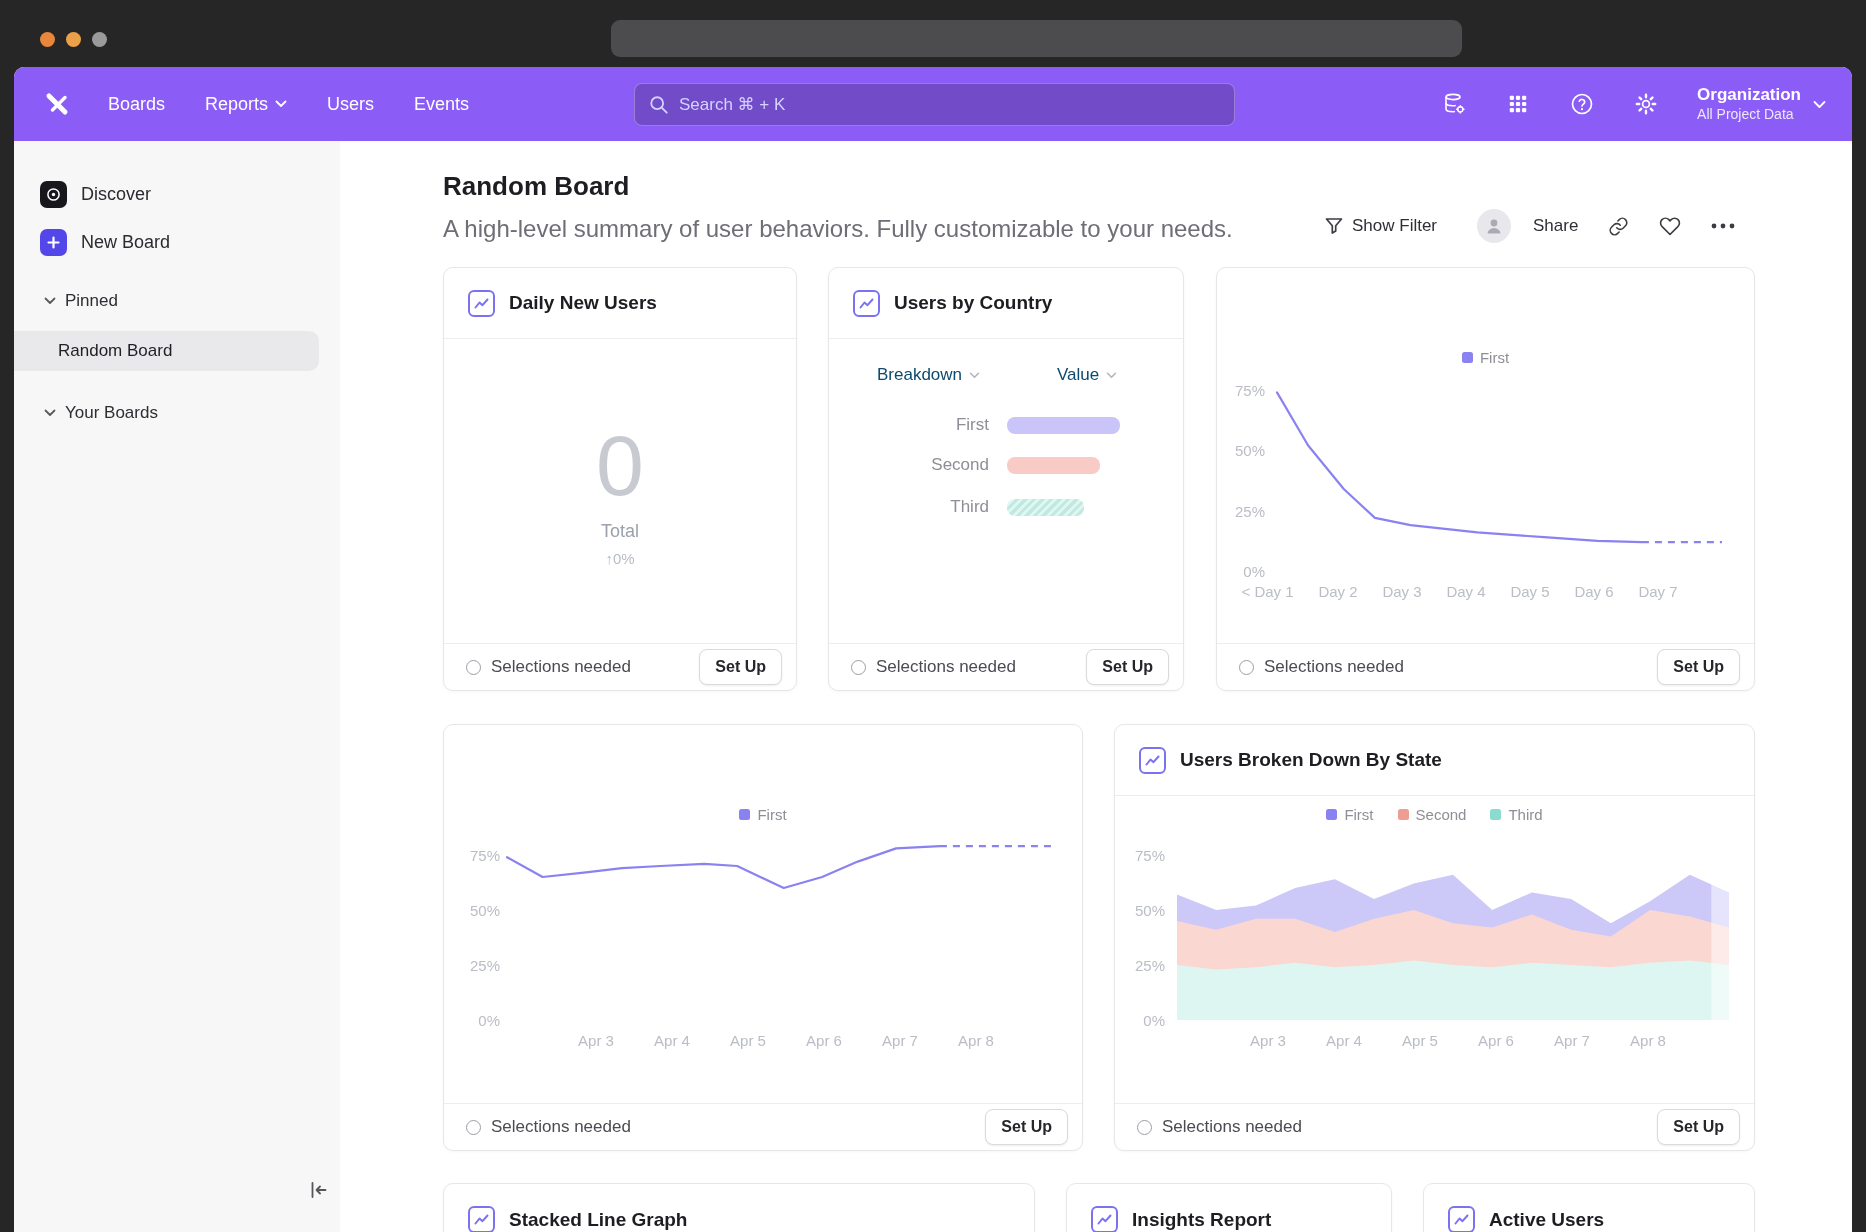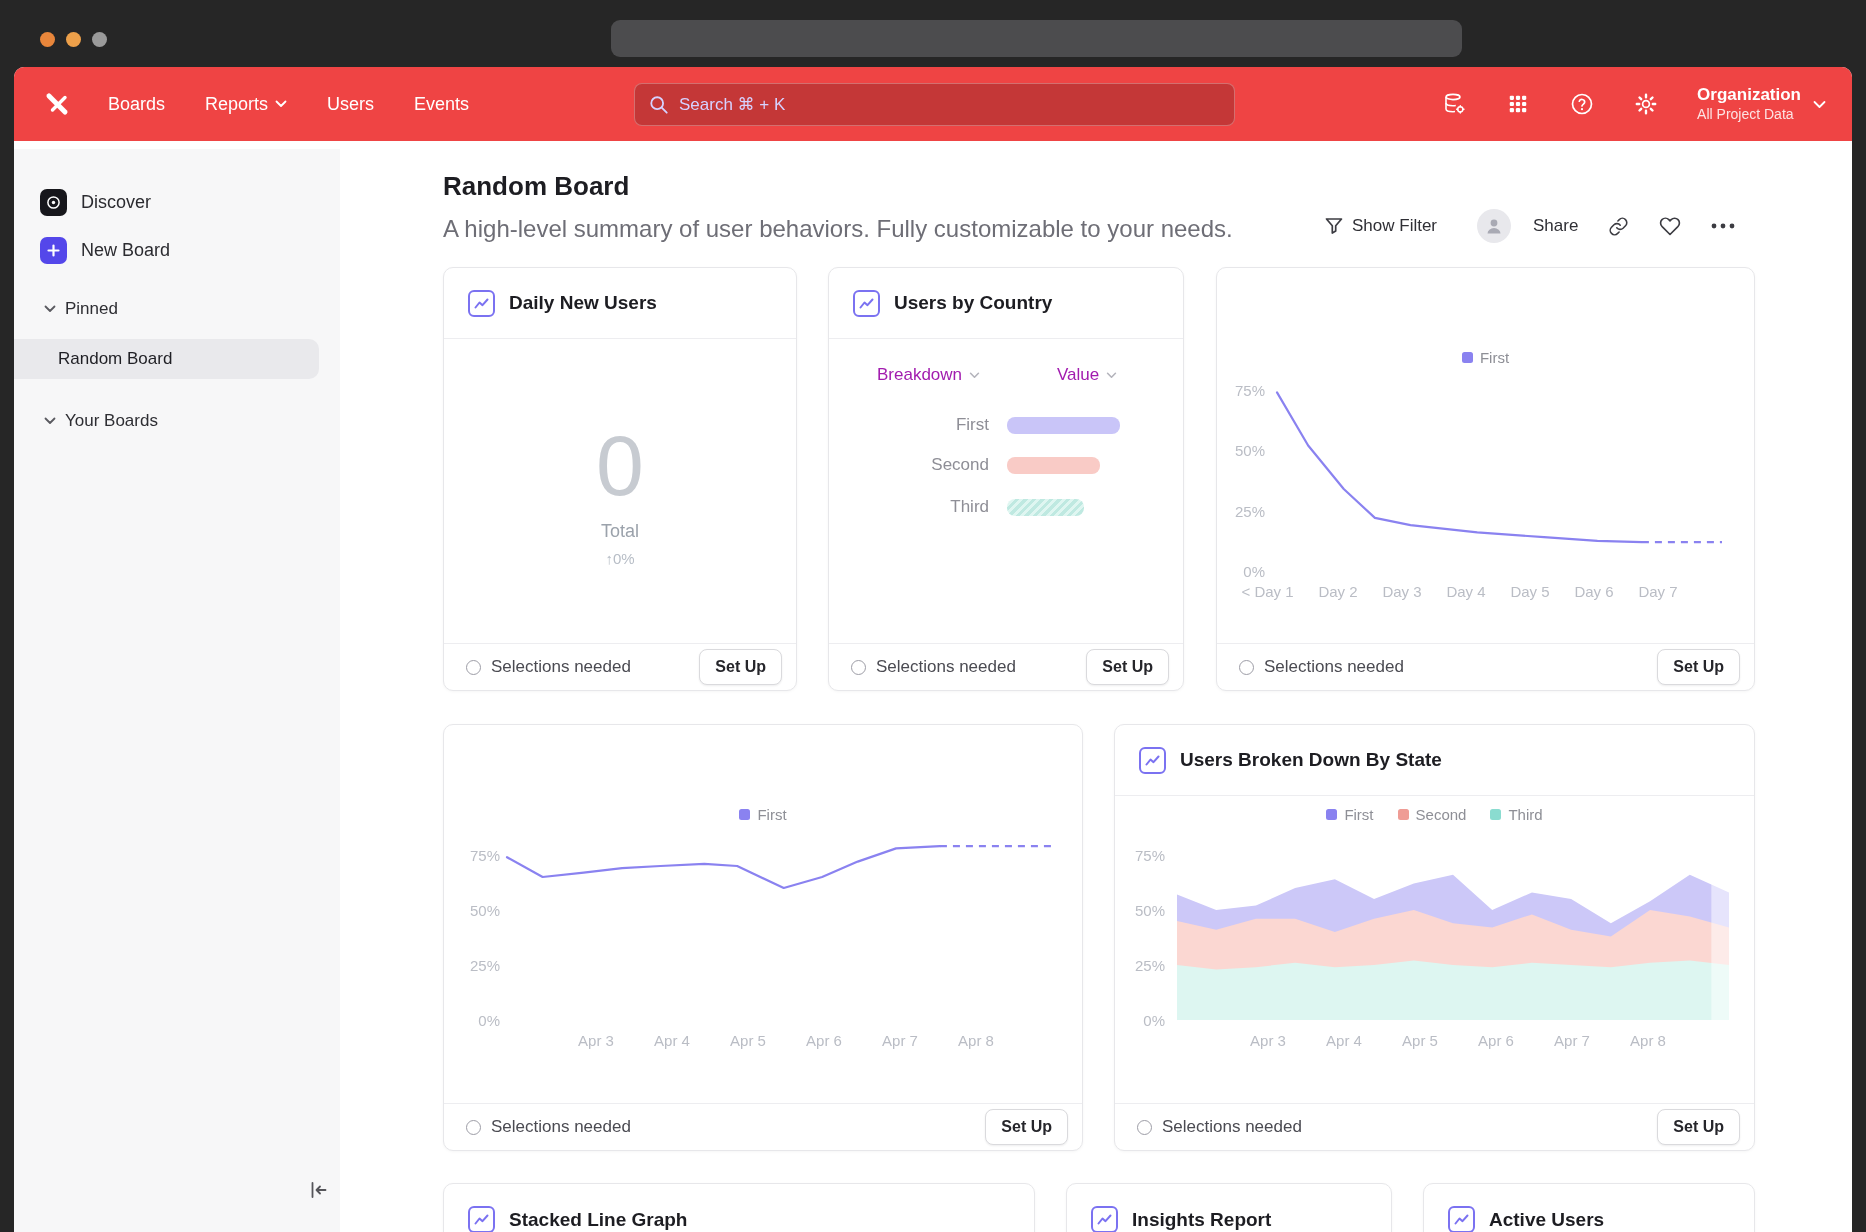--- a/index.html
+++ b/index.html
@@ -16,39 +16,39 @@
   .tl-1 { left:40px;  background:#e8863b; }
   .tl-2 { left:66px;  background:#eda04a; }
   .tl-3 { left:92px;  background:#9a9a9a; }
   .urlbar { position:absolute; left:611px; top:20px; width:851px; height:37px; background:#4c4c4e; border-radius:9px; }
 
   
   .window { position:absolute; left:14px; top:67px; right:14px; bottom:0;
     background:#fff; border-radius:10px 10px 0 0; overflow:hidden; }
 
   
-  .navbar { position:absolute; left:0; top:0; width:100%; height:74px; background:#ef4444; }
+  .navbar { position:absolute; left:0; top:0; width:100%; height:74px; background:#8b5cf6; }
   .logo { position:absolute; left:28px; top:22px; width:30px; height:30px; display:flex; align-items:center; justify-content:center; cursor:pointer; }
   .nav-items { position:absolute; left:94px; top:0; height:74px; display:flex; align-items:center; gap:40px; }
   .nav-item { color:#fff; font-size:18px; font-weight:500; cursor:pointer; display:flex; align-items:center; gap:7px; text-decoration:none; }
   .search { position:absolute; left:620px; top:16px; width:601px; height:43px;
     background:rgba(0,0,0,.18); border:1px solid rgba(255,255,255,.28); border-radius:8px;
     display:flex; align-items:center; padding:0 14px; gap:10px; }
   .search input { flex:1; background:transparent; border:none; outline:none; color:#fff; font-size:17px; font-family:inherit; }
   .search input::placeholder { color:#d6d2ff; }
   .nav-right { position:absolute; right:26px; top:0; height:74px; display:flex; align-items:center; gap:38px; }
   .nav-icon { width:26px; height:26px; display:flex; align-items:center; justify-content:center; cursor:pointer; }
   .org { display:flex; flex-direction:column; line-height:1.2; cursor:pointer; }
   .org-name { color:#fff; font-size:17px; font-weight:700; }
   .org-sub { color:rgba(255,255,255,.85); font-size:14px; }
   .org-chevron { margin-left:-26px; cursor:pointer; }
 
   
   .sidebar { position:absolute; left:0; top:74px; width:355px; bottom:0;
-    background:#f7f7f8; border-right:1px solid #ebebee;margin-top:8px; }
+    background:#f7f7f8; border-right:1px solid #ebebee; }
   .sb-row { position:absolute; left:26px; display:flex; align-items:center; gap:14px; cursor:pointer; }
   .tile { width:27px; height:27px; border-radius:7px; display:flex; align-items:center; justify-content:center; }
   .tile.dark { background:#17171c; }
   .tile.purple { background:#5447ea; }
   .sb-label { font-size:18px; font-weight:500; color:#2b2b30; }
   .sb-section { position:absolute; left:30px; display:flex; align-items:center; gap:9px; cursor:pointer; }
   .sb-section-label { font-size:17px; font-weight:500; color:#2e2e33; }
   .sb-item { position:absolute; left:0; width:305px; height:40px; line-height:40px;
     border-radius:0 10px 10px 0; font-size:17px; font-weight:500; color:#1f1f24;
     padding-left:44px; cursor:pointer; }
@@ -87,21 +87,21 @@
     box-shadow:0 1px 2px rgba(27,27,35,.08); cursor:pointer; }
 
   
   .metric-body { display:flex; flex-direction:column; align-items:center; justify-content:center; }
   .metric-zero { font-size:86px; color:#c7cbd1; }
   .metric-caption { font-size:18px; color:#9ba2ab; margin-top:6px; }
   .metric-delta { font-size:15px; color:#b7bdc6; margin-top:8px; }
 
   
   .dd { position:absolute; top:26px; display:flex; align-items:center; gap:7px;
-    font-size:17px; color:#a21caf; cursor:pointer; }
+    font-size:17px; color:#0c4a6e; cursor:pointer; }
   .country-row { position:absolute; left:0; right:0; height:17px; }
   .country-label { position:absolute; left:20px; width:140px; text-align:right;
     font-size:17px; color:#8e8e96; top:-2px; }
   .country-bar { position:absolute; left:178px; top:0; height:17px; border-radius:8px; }
   .bar-first  { background:#c9c5f8; }
   .bar-second { background:#f9cbc6; }
   .bar-third  { background:repeating-linear-gradient(135deg,#bfe9e1 0 3px,#dff6f1 3px 6px); }
 
   
   .legend { position:absolute; top:10px; left:0; right:0; display:flex; justify-content:center;

